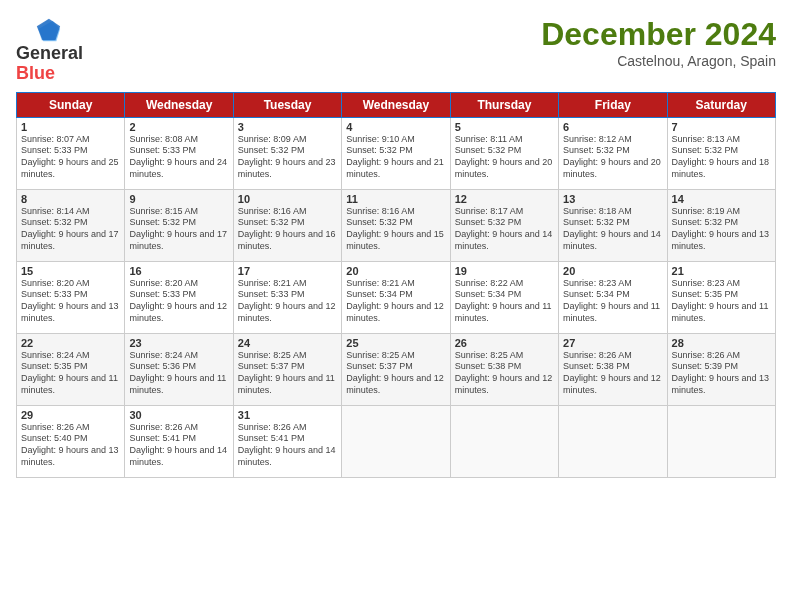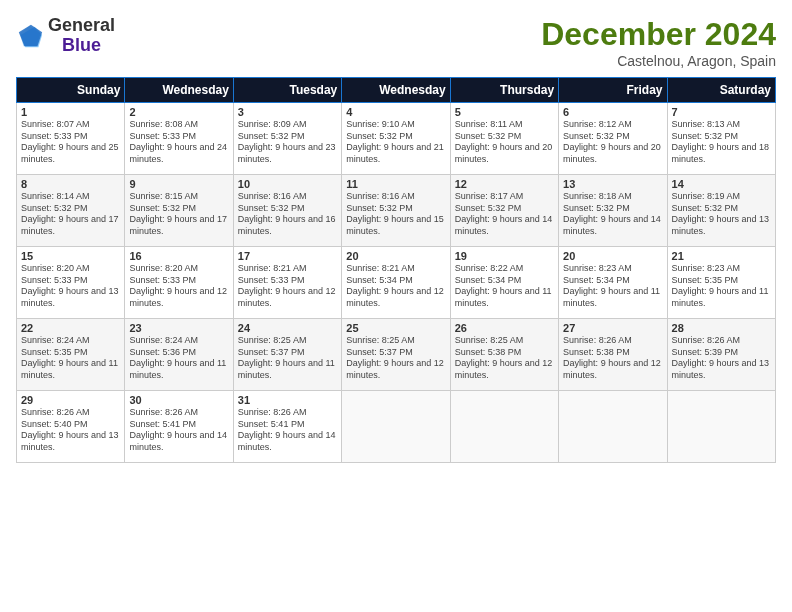--- a/index.html
+++ b/index.html
@@ -17,30 +17,31 @@
     }
     .header {
       display: flex;
       justify-content: space-between;
       align-items: flex-start;
       margin-bottom: 8px;
     }
     .logo {
       display: flex;
       align-items: center;
+      flex-direction: column;
     }
     .logo-text {
       display: flex;
       flex-direction: column;
       font-size: 18px;
       font-weight: bold;
       line-height: 1.1;
     }
     .logo-text span:first-child { color: #333; }
-    .logo-text span:last-child { color: #4c1d95; text-align: center; }
+    .logo-text span:last-child { color: #ef4444; }
     .logo-icon {
       width: 28px;
       height: 28px;
       margin-right: 4px;
     }
     .title-section {
       text-align: right;
     }
     .month-title {
       font-size: 32px;
@@ -49,26 +50,26 @@
     }
     .location {
       font-size: 14px;
       color: #555;
     }
     .calendar {
       width: 100%;
       border-collapse: collapse;
     }
     .calendar th {
-      background-color: #0f172a;
+      background-color: #b91c1c;
       color: white;
       font-size: 12px;
       font-weight: bold;
       padding: 5px 4px;
-      text-align: right;
+      text-align: center;
       border: 1px solid #1976D2;
     }
     .calendar td {
       border: 1px solid #ccc;
       vertical-align: top;
       padding: 3px 4px;
       font-size: 9.5px;
       color: #333;
       background: #fff;
       width: calc(100% / 7);

